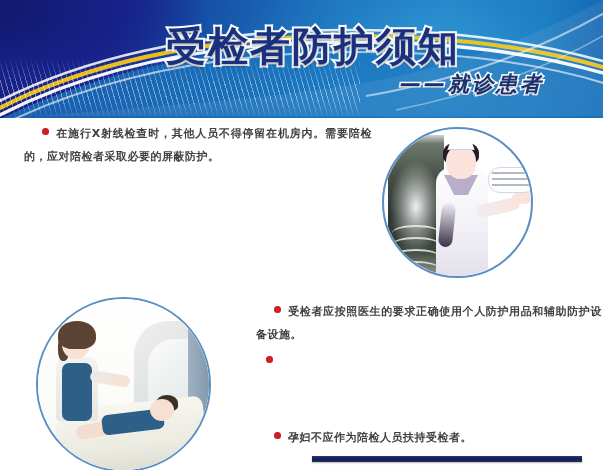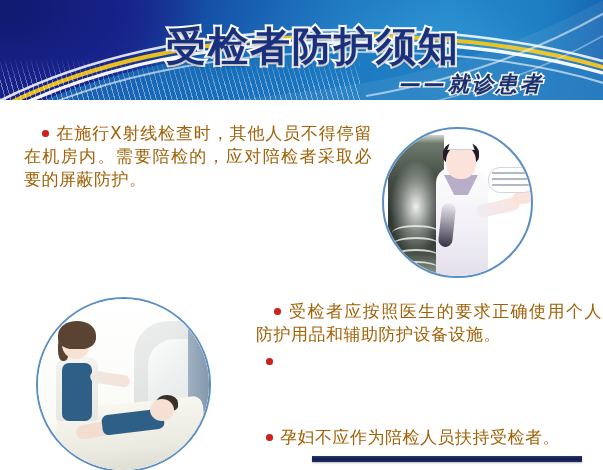--- a/index.html
+++ b/index.html
@@ -4,21 +4,21 @@
 <title>受检者防护须知</title>
 <style>
   html,body{margin:0;padding:0;}
   body{
     width:603px;height:470px;overflow:hidden;background:#ffffff;
     font-family:"DejaVu Sans","Liberation Sans",sans-serif;
   }
   #poster{position:relative;width:603px;height:470px;background:#ffffff;overflow:hidden;}
 
   
-  .banner{position:absolute;left:0;top:0;width:603px;height:100px;overflow:hidden;}
+  .banner{position:absolute;left:0;top:0;width:603px;height:118px;overflow:hidden;}
   .banner-bg{position:absolute;inset:0;
     background:linear-gradient(100deg,#141d74 0%,#1b2a8c 14%,#1553a8 34%,#1d76bf 55%,#2186c9 72%,#1a7bc0 88%,#155fae 100%);}
   .banner-bg2{position:absolute;left:0;top:0;width:300px;height:118px;
     background:radial-gradient(ellipse 260px 150px at 5px 10px,#101a6e 0%,#17228a 45%,rgba(23,34,138,0) 78%);}
   .banner-bright{position:absolute;right:-40px;top:-60px;width:420px;height:240px;border-radius:50%;
     background:radial-gradient(ellipse at 50% 60%,rgba(75,175,230,.55) 0%,rgba(45,140,205,.25) 45%,rgba(40,130,200,0) 72%);}
   .swoosh{position:absolute;left:0;top:0;width:603px;height:118px;}
   .hatch{position:absolute;left:0;top:58px;width:360px;height:60px;
     background:repeating-linear-gradient(74deg,rgba(255,255,255,.5) 0px,rgba(255,255,255,.5) 1px,rgba(255,255,255,0) 1px,rgba(255,255,255,0) 5px);
     -webkit-mask-image:linear-gradient(to bottom,rgba(0,0,0,0) 0%,#000 45%,#000 70%,rgba(0,0,0,0) 100%);
@@ -35,36 +35,36 @@
   .subtitle{
     position:absolute;left:400px;top:70px;width:190px;height:28px;
     font-size:21px;line-height:28px;font-weight:700;letter-spacing:3px;
     color:#18306f;text-align:left;white-space:nowrap;font-style:italic;
     -webkit-text-stroke:3px #ffffff;paint-order:stroke fill;
     text-shadow:0 1px 2px rgba(0,0,0,.28);
   }
 
   
   .para{
-    position:absolute;color:#a16207;font-weight:400;
-    font-size:17px;line-height:23px;letter-spacing:.5px;
+    position:absolute;color:#404040;font-weight:700;
+    font-size:11px;line-height:23px;letter-spacing:.5px;
     text-align:justify;text-justify:inter-ideograph;
   }
   .para .dot{
     display:inline-block;width:7px;height:7px;border-radius:50%;
     background:#d41f1f;vertical-align:2px;margin-right:7px;
     box-shadow:0 0 1px rgba(0,0,0,.35) inset;
   }
   .para .ind{display:inline-block;width:18px;}
 
   #p1{left:24px;top:122px;width:348px;}
   #p2{left:24px;top:198px;width:348px;}
   #p3{left:256px;top:300px;width:346px;}
   #p4{left:248px;top:350px;width:346px;}
-  #p5{left:248px;top:426px;width:346px;}
+  #p5{left:256px;top:426px;width:346px;}
 
   
   .circle{position:absolute;border-radius:50%;overflow:hidden;
     border:2px solid #5a8fc4;background:#fff;box-sizing:border-box;}
   #fig-nurse{left:382px;top:127px;width:151px;height:151px;}
   #fig-scan{left:36px;top:297px;width:175px;height:175px;}
   .cinner{position:absolute;inset:0;}
 
   
   .xray-panel{position:absolute;left:4px;top:6px;width:56px;height:140px;

